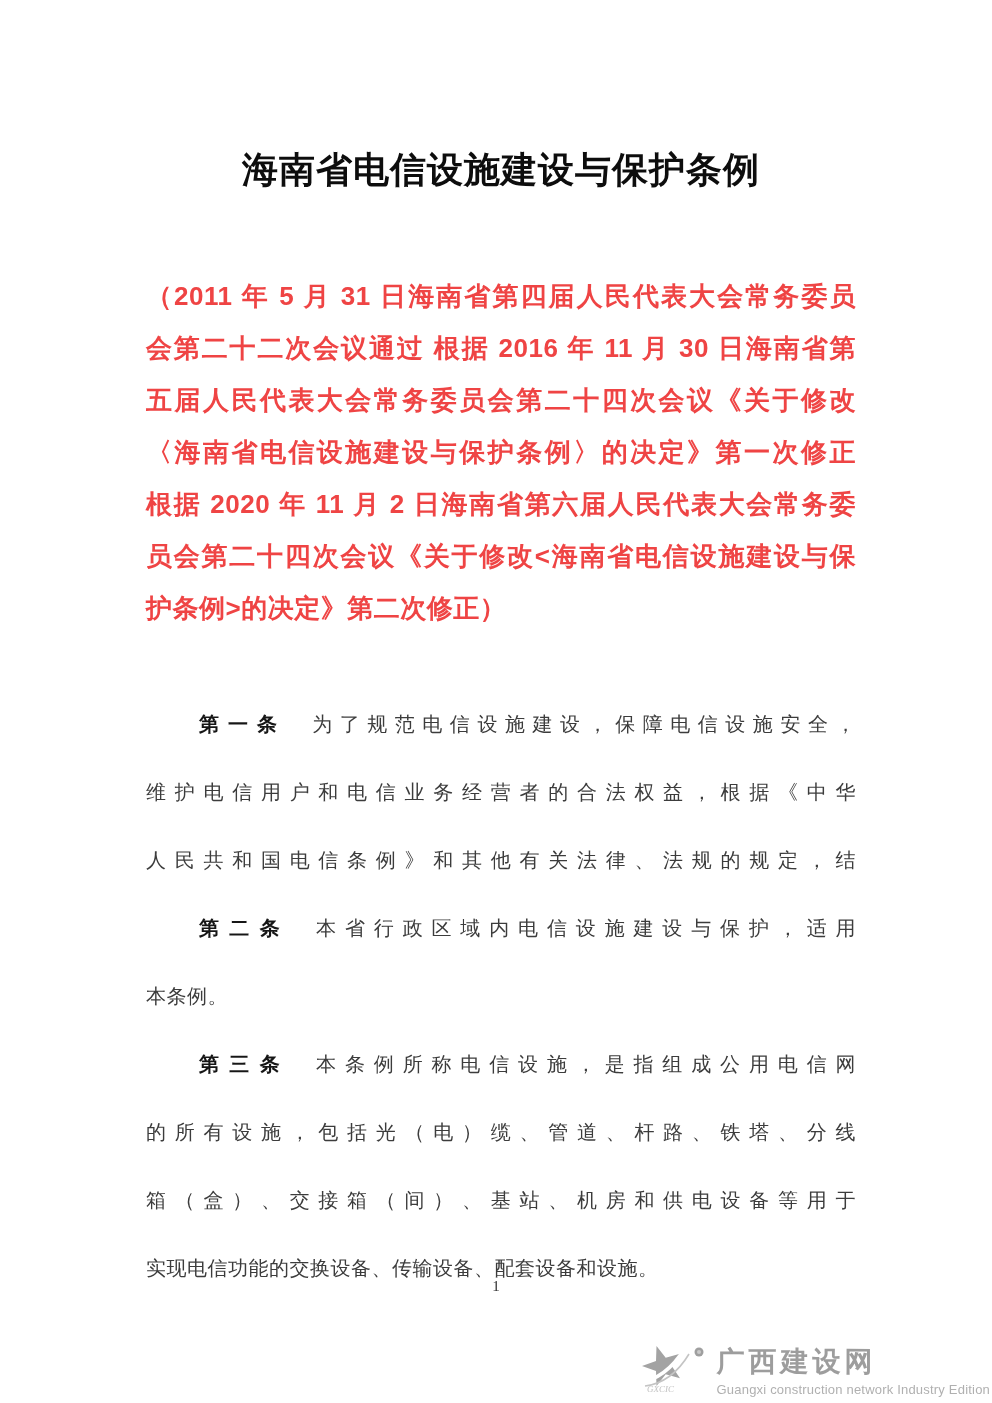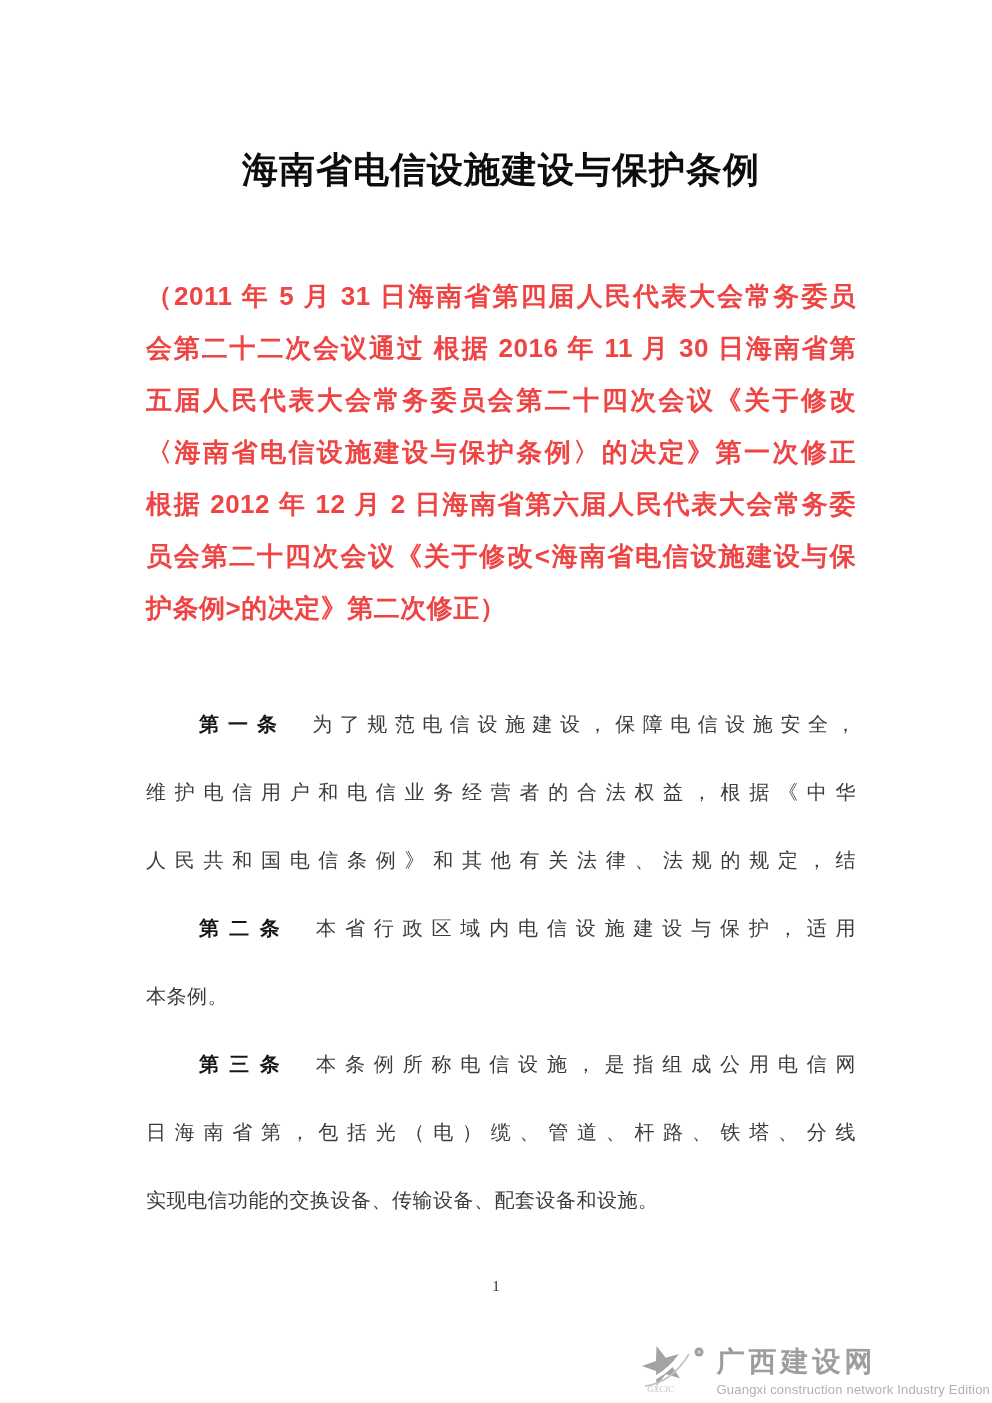--- a/index.html
+++ b/index.html
@@ -67,42 +67,43 @@
 <div class="page">
   <div class="content">
 
     <h1 class="doc-title">海南省电信设施建设与保护条例</h1>
 
     <div class="intro">
       <div class="line j">（2011 年 5 月 31 日海南省第四届人民代表大会常务委员</div>
       <div class="line j">会第二十二次会议通过 根据 2016 年 11 月 30 日海南省第</div>
       <div class="line j">五届人民代表大会常务委员会第二十四次会议《关于修改</div>
       <div class="line j">〈海南省电信设施建设与保护条例〉的决定》第一次修正</div>
-      <div class="line j">根据 2012 年 12 月 2 日海南省第六届人民代表大会常务委</div>
+      <div class="line j">根据 2020 年 11 月 2 日海南省第六届人民代表大会常务委</div>
       <div class="line j">员会第二十四次会议《关于修改&lt;海南省电信设施建设与保</div>
       <div class="line">护条例&gt;的决定》第二次修正）</div>
     </div>
 
     <div class="body-text">
 
       <div class="line j indent">
         <span class="art-num">第一条</span><span>为了规范电信设施建设，保障电信设施安全，</span>
       </div>
       <div class="line j">维护电信用户和电信业务经营者的合法权益，根据《中华</div>
       <div class="line j">人民共和国电信条例》和其他有关法律、法规的规定，结</div>
 
       <div class="line j indent">
         <span class="art-num">第二条</span><span>本省行政区域内电信设施建设与保护，适用</span>
       </div>
       <div class="line">本条例。</div>
 
       <div class="line j indent">
         <span class="art-num">第三条</span><span>本条例所称电信设施，是指组成公用电信网</span>
       </div>
-      <div class="line j">日海南省第，包括光（电）缆、管道、杆路、铁塔、分线</div>
+      <div class="line j">的所有设施，包括光（电）缆、管道、杆路、铁塔、分线</div>
+      <div class="line j">箱（盒）、交接箱（间）、基站、机房和供电设备等用于</div>
       <div class="line">实现电信功能的交换设备、传输设备、配套设备和设施。</div>
 
     </div>
   </div>
 
   <div class="page-number">1</div>
 
   <div class="watermark">
     <svg class="wm-logo" viewBox="0 0 82 58" aria-hidden="true">
       <polygon points="23.5,7 32.7,18.7 47,14.7 38.7,27 47,39.3 32.7,35.3 23.5,47 23,32.1 9,27 23,21.9" fill="#a3a3a3"></polygon>

